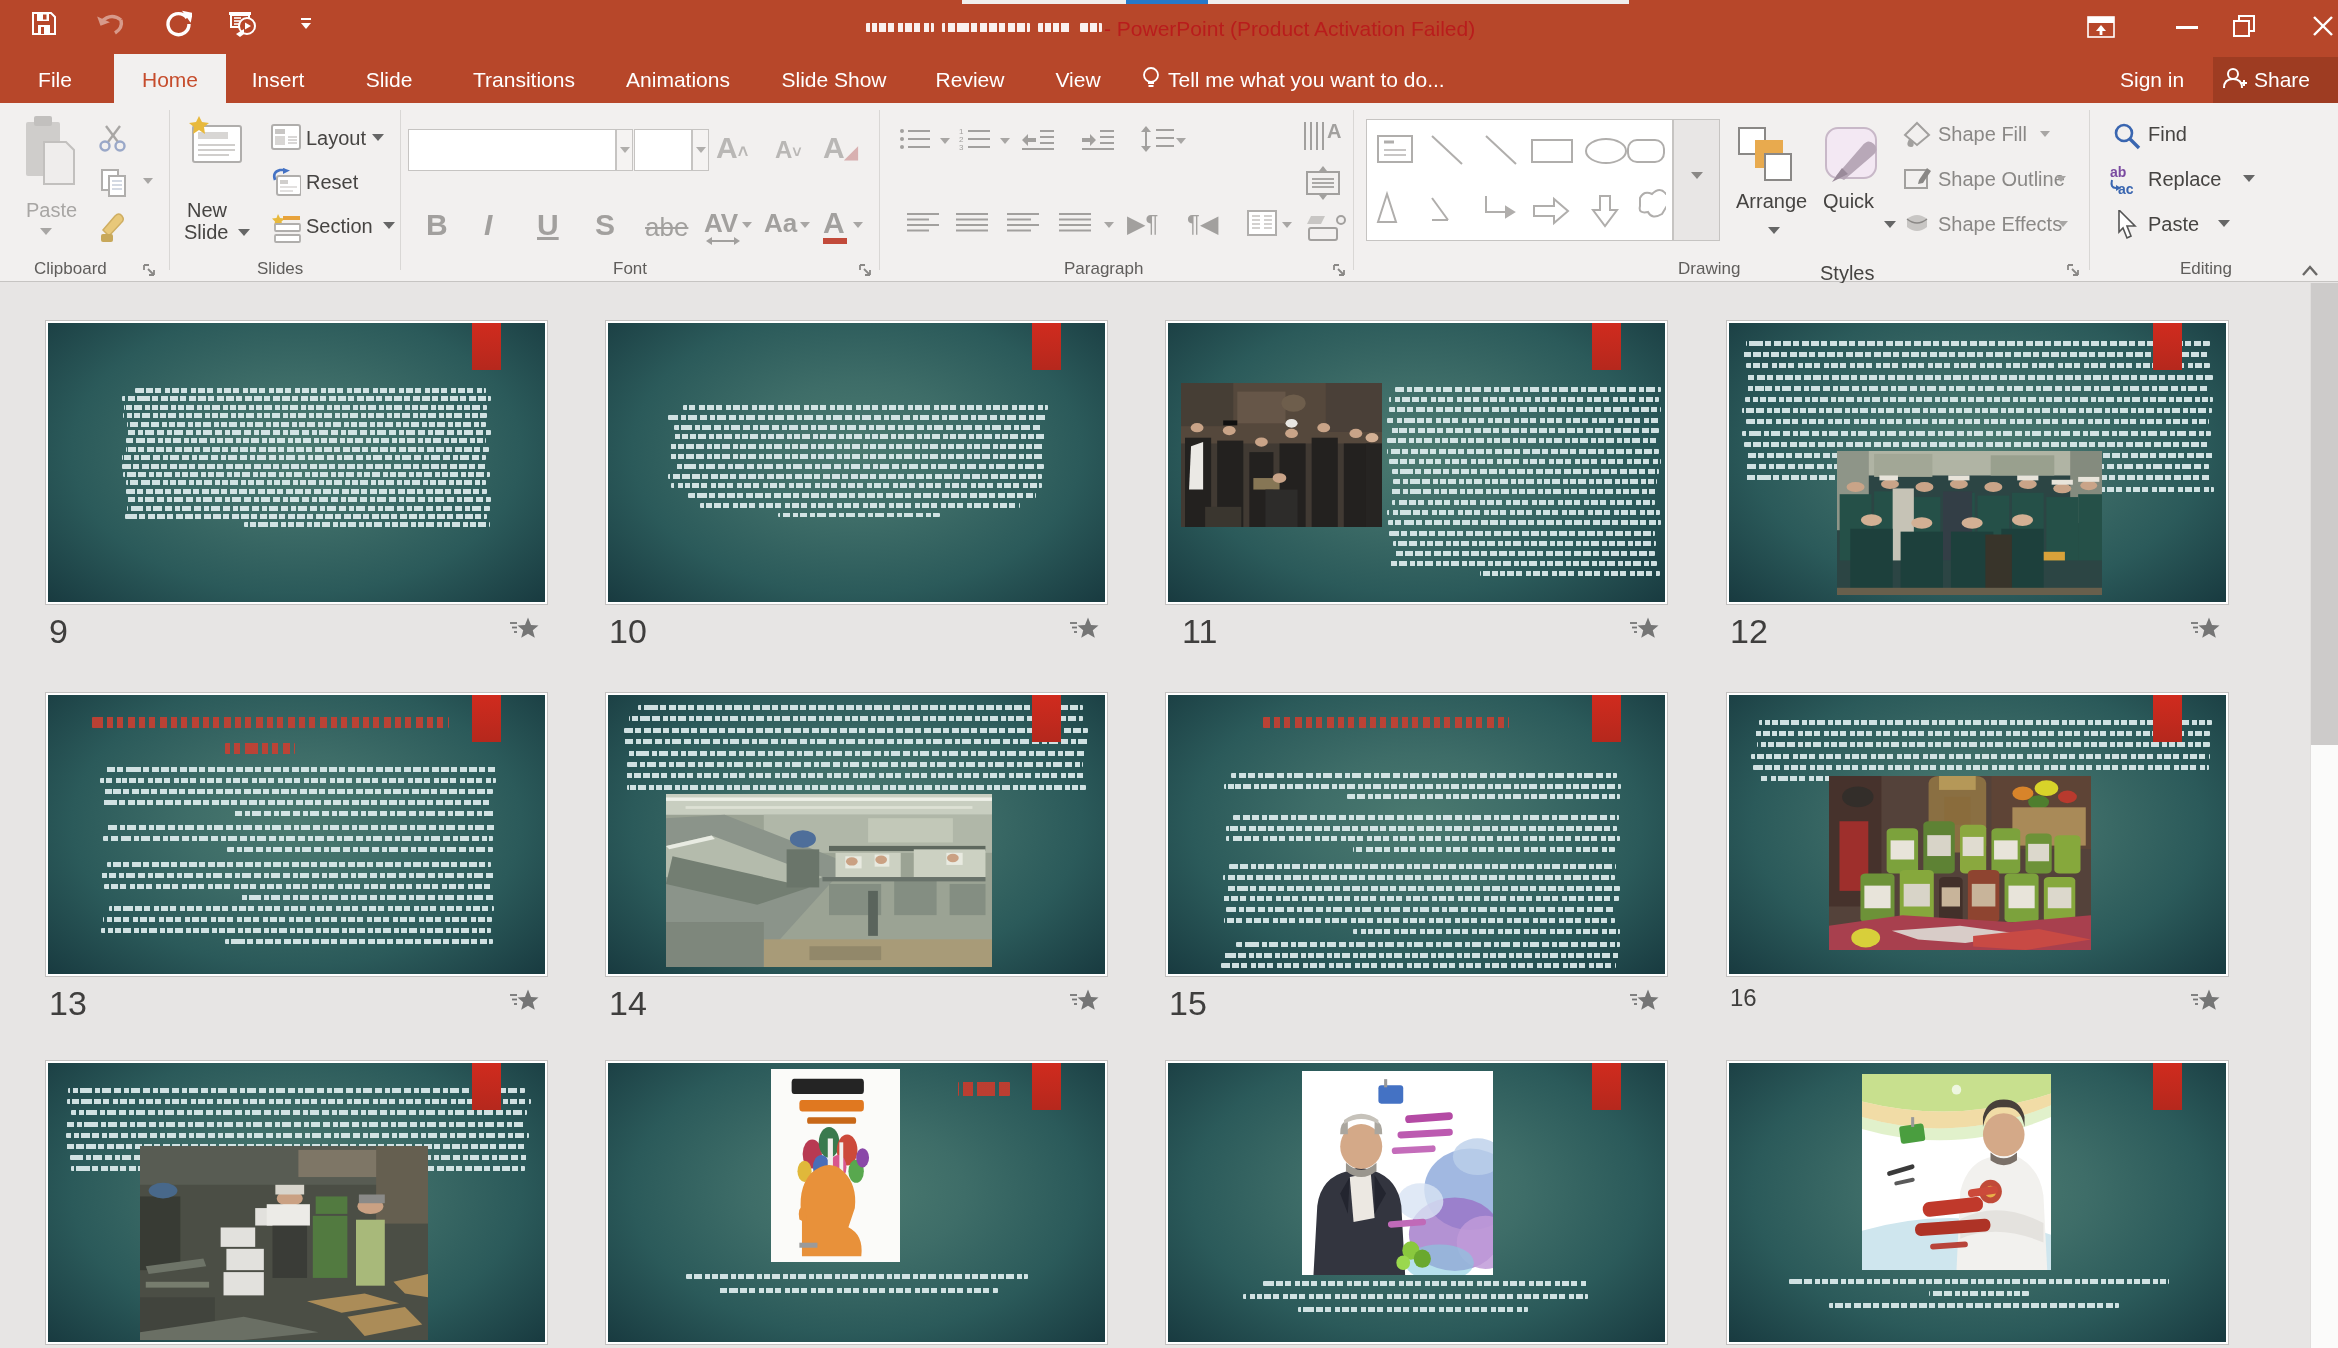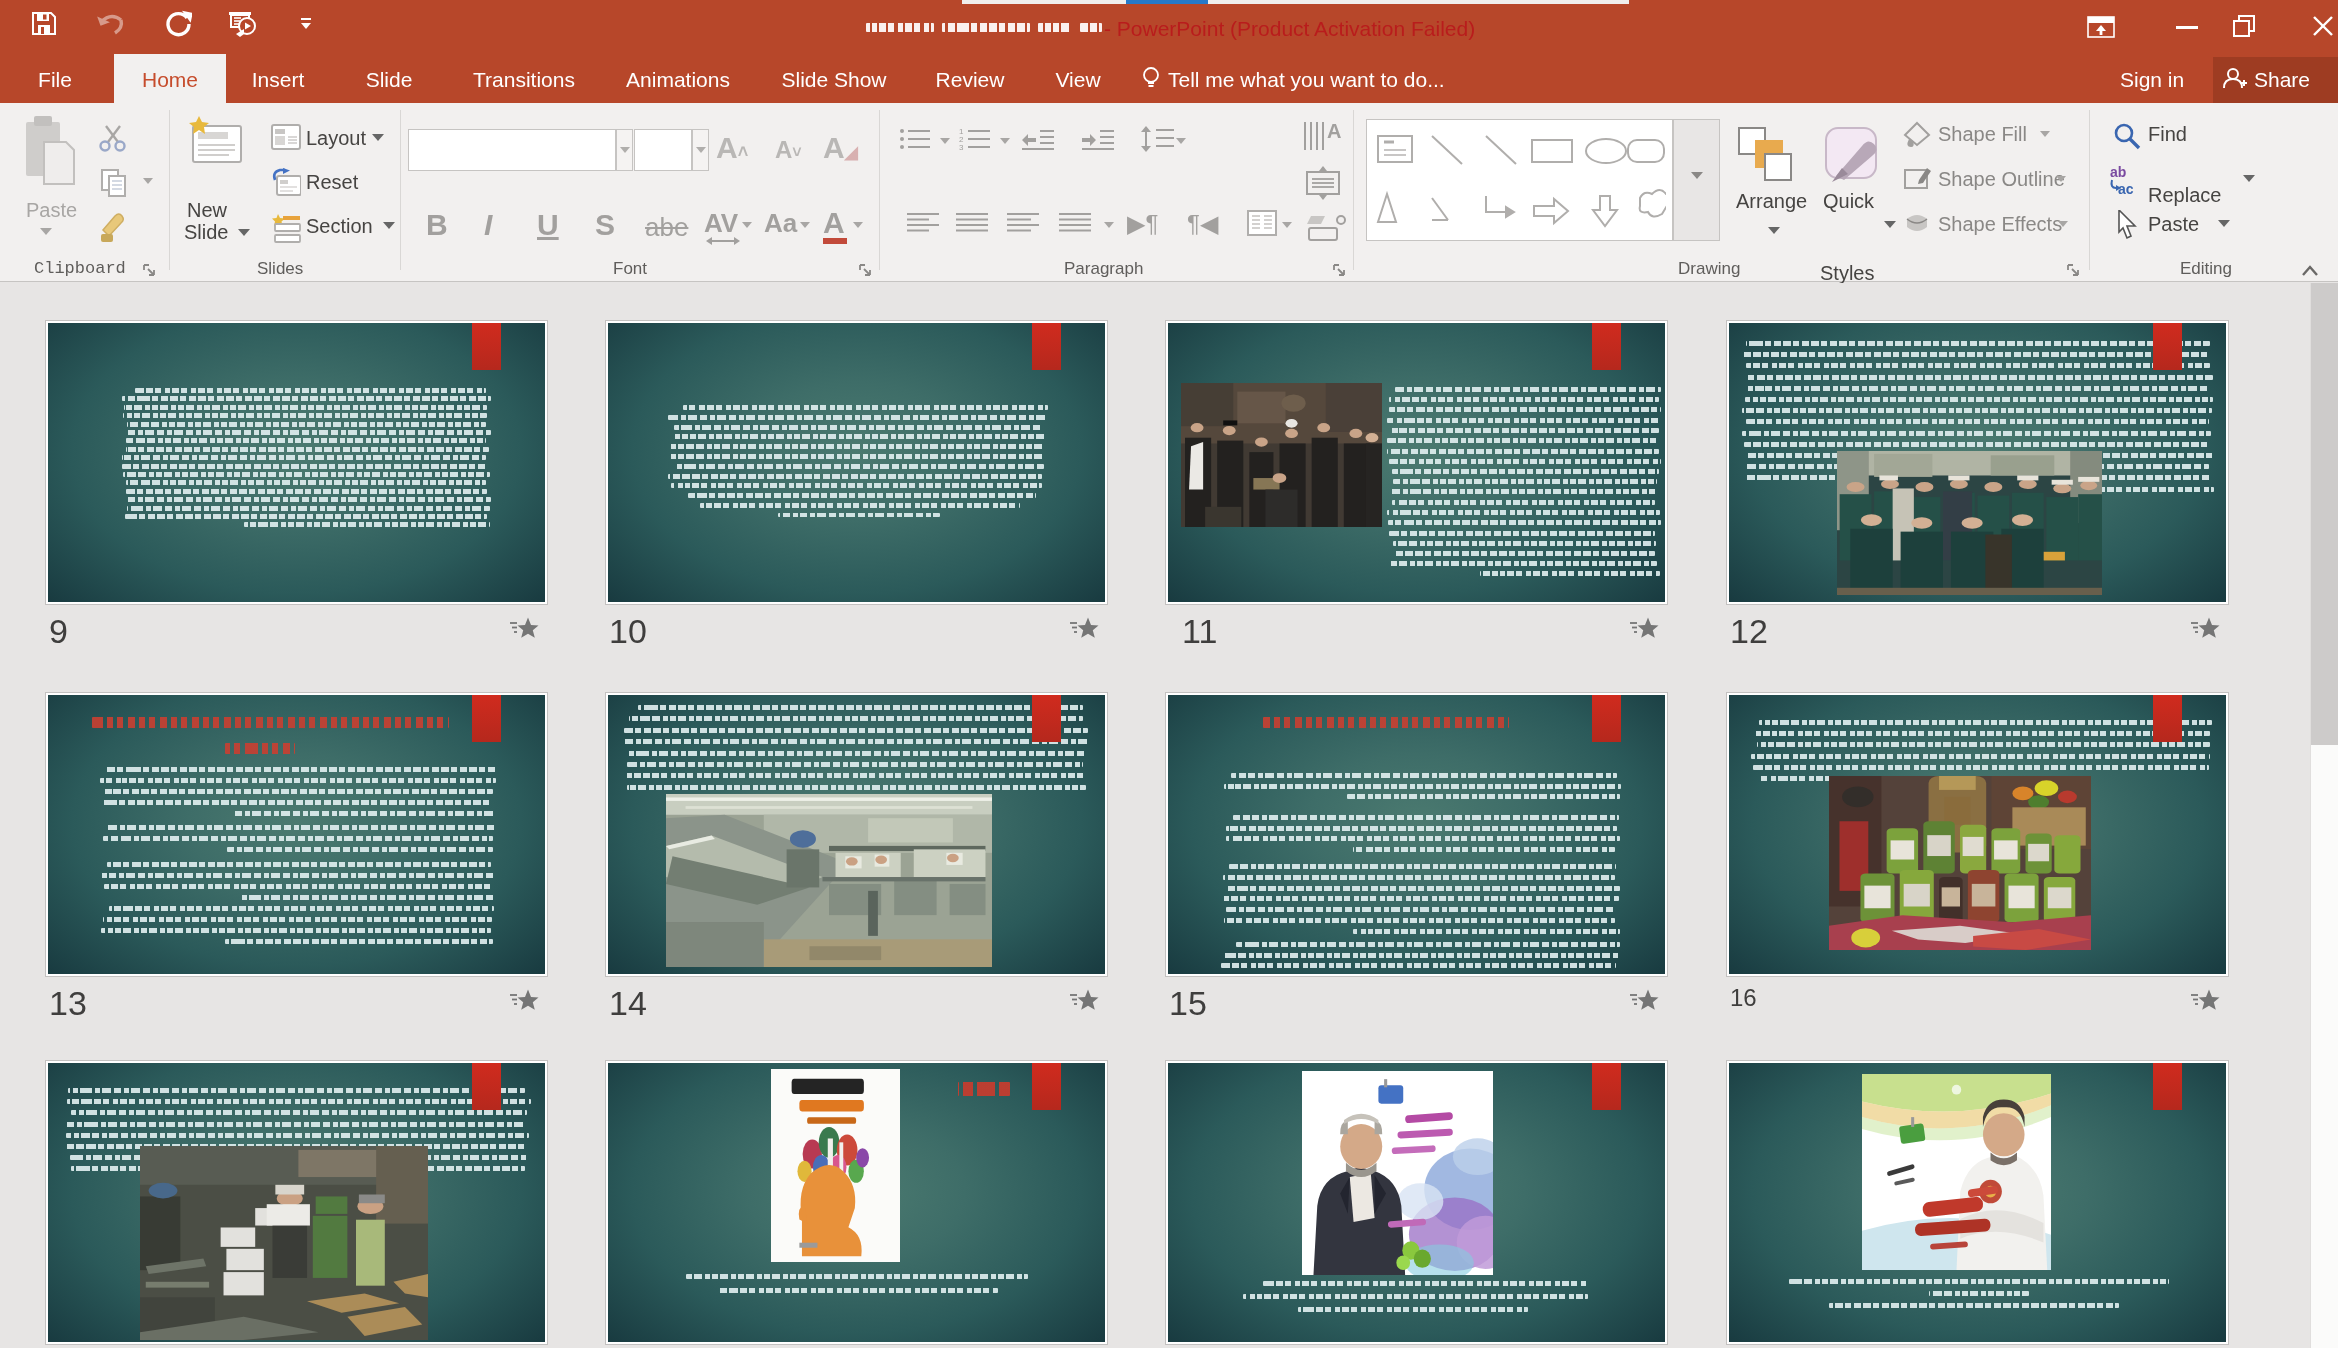--- a/index.html
+++ b/index.html
@@ -117,21 +117,21 @@
       <line x1="13" y1="13" x2="23" y2="13"></line>
       <line x1="13" y1="17" x2="23" y2="17"></line>
       <line x1="13" y1="21" x2="23" y2="21"></line>
     </g>
   </svg>
 <svg class="abs" style="left:99px;top:212px;" width="30" height="32" viewBox="0 0 30 32">
 <path d="M4 18 L16 4 Q20 0 23 4 Q26 8 22 11 L10 24 Z" fill="#e8c87a" stroke="#cfae62" stroke-width="1.5"></path>
 <rect x="2" y="22" width="12" height="8" rx="2" fill="#c8a85a"></rect>
   </svg>
 <div class="abs" style="left:143px;top:178px;width:0;height:0;border-left:5px solid transparent;border-right:5px solid transparent;border-top:6px solid #a8a6a4;"></div>
-<div class="abs" style="left:34px;top:259px;font-size:17px;color:#5f5d5b;font-family:Liberation Mono, monospace;">Clipboard</div>
+<div class="abs" style="left:34px;top:259px;font-size:17px;color:#5f5d5b;">Clipboard</div>
 <svg class="abs" style="left:142px;top:263px;" width="15" height="15" viewBox="0 0 15 15">
     <path d="M2 2 h5 M2 2 v5" stroke="#8a8886" stroke-width="1.8" fill="none"></path>
     <path d="M6 6 L12 12 M12 12 v-5 M12 12 h-5" stroke="#8a8886" stroke-width="1.8" fill="none"></path>
   </svg>
 <svg class="abs" style="left:185px;top:114px;" width="60" height="80" viewBox="0 0 60 80">
 <rect x="8" y="12" width="48" height="36" rx="2" fill="#fff" stroke="#b0aeac" stroke-width="2"></rect>
 <rect x="13" y="18" width="30" height="7" fill="#d8d6d4"></rect>
 <g stroke="#d0cecc" stroke-width="2">
       <line x1="13" y1="31" x2="50" y2="31"></line>
       <line x1="13" y1="36" x2="50" y2="36"></line>
@@ -388,21 +388,21 @@
 <circle cx="11" cy="11" r="8" fill="none" stroke="#3a66b0" stroke-width="2.6"></circle>
 <line x1="17" y1="17" x2="26" y2="26" stroke="#3a66b0" stroke-width="3.4"></line>
   </svg>
 <div class="abs" style="left:2148px;top:123px;font-size:20px;color:#464442;">Find</div>
 <svg class="abs" style="left:2108px;top:164px;" width="34" height="32" viewBox="0 0 34 32">
 <text x="2" y="13" font-size="14" font-weight="bold" fill="#7a4aa0">ab</text>
 <text x="10" y="30" font-size="14" font-weight="bold" fill="#3a66b0">ac</text>
 <path d="M4 16 Q2 24 8 24" fill="none" stroke="#3a66b0" stroke-width="2"></path>
 <polygon points="8,21 8,27 13,24" fill="#3a66b0"></polygon>
   </svg>
-<div class="abs" style="left:2148px;top:168px;font-size:20px;color:#464442;margin-top:16px;">Replace</div>
+<div class="abs" style="left:2148px;top:168px;font-size:20px;color:#464442;">Replace</div>
 <div class="abs" style="left:2243px;top:175px;width:0;height:0;border-left:6px solid transparent;border-right:6px solid transparent;border-top:7px solid #666;"></div>
 <svg class="abs" style="left:2115px;top:210px;" width="26" height="30" viewBox="0 0 26 30">
 <polygon points="4,0 20,16 12,16 16,26 12,28 8,18 4,22" fill="#fff" stroke="#555" stroke-width="1.6"></polygon>
   </svg>
 <div class="abs" style="left:2148px;top:213px;font-size:20px;color:#464442;">Paste</div>
 <div class="abs" style="left:2218px;top:220px;width:0;height:0;border-left:6px solid transparent;border-right:6px solid transparent;border-top:7px solid #666;"></div>
 <div class="abs" style="left:2180px;top:259px;font-size:17px;color:#5f5d5b;">Editing</div>
 <svg class="abs" style="left:2300px;top:262px;" width="20" height="16" viewBox="0 0 20 16">
 <polyline points="3,13 10,5 17,13" fill="none" stroke="#6a6866" stroke-width="2.4"></polyline>
   </svg>

